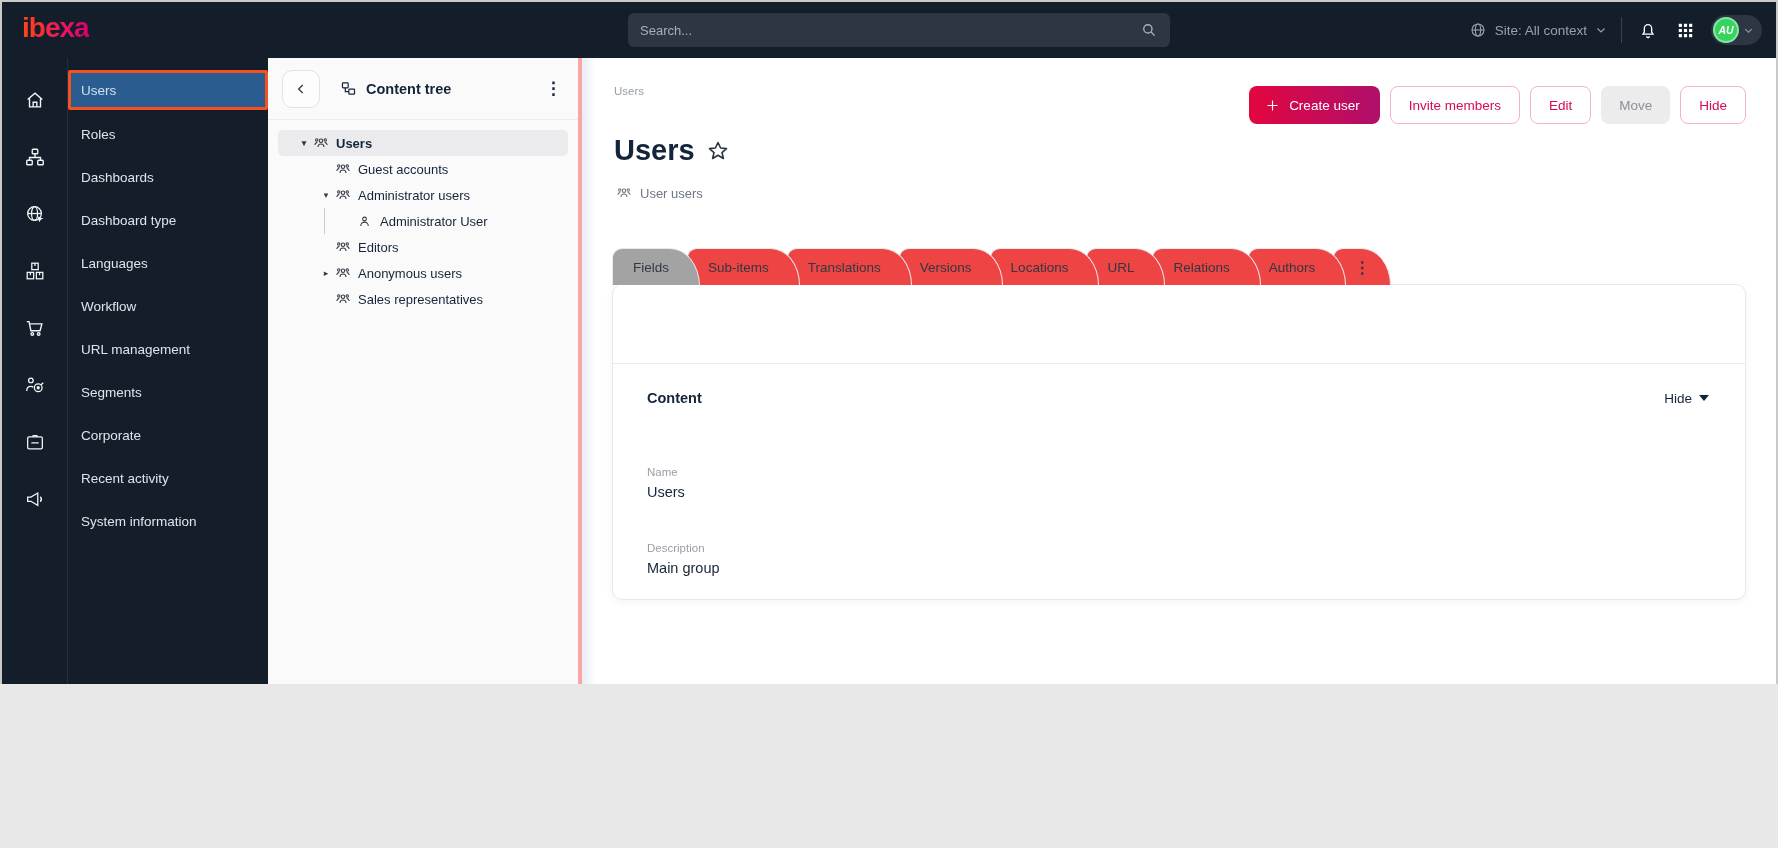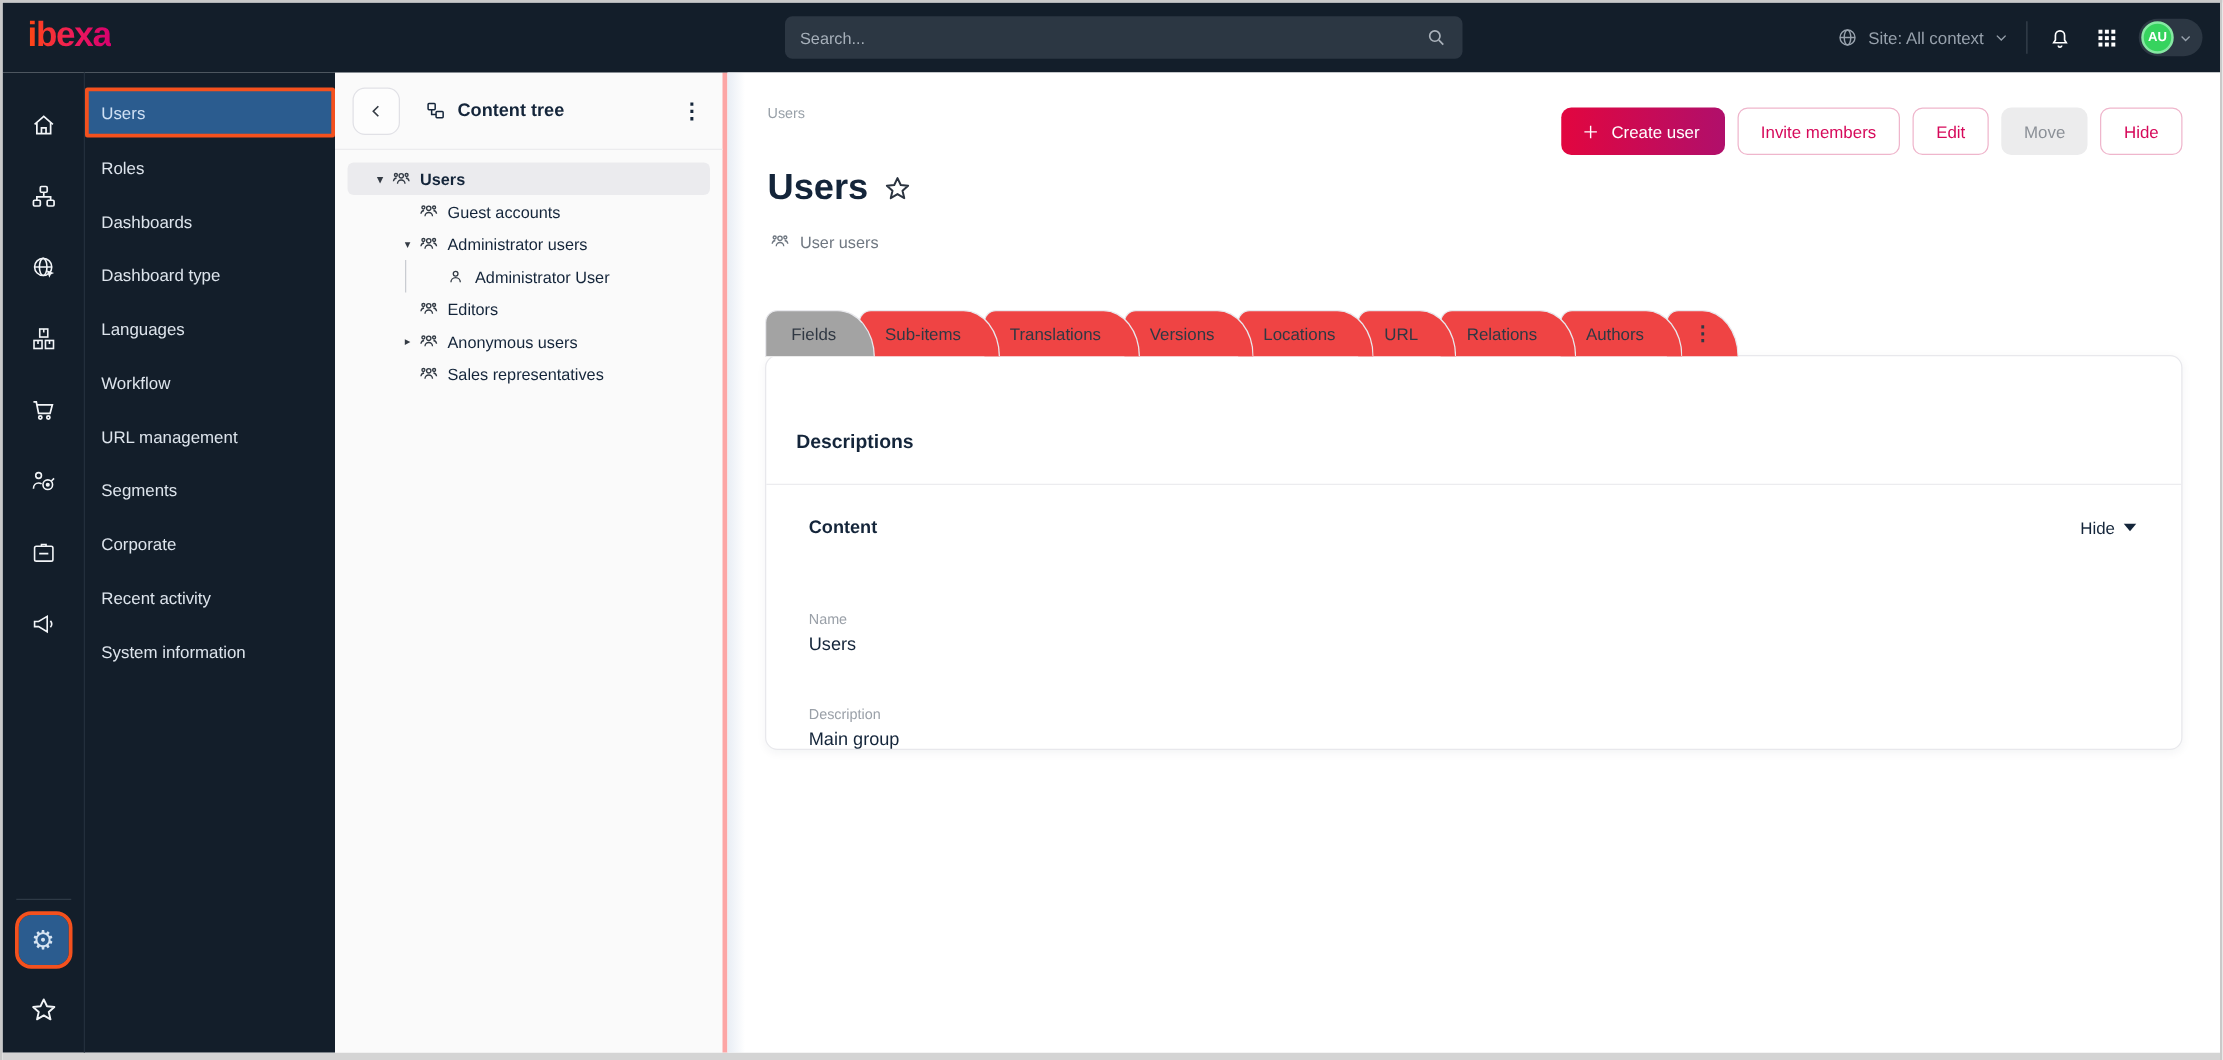--- a/index.html
+++ b/index.html
@@ -1,32 +1,32 @@
 <!DOCTYPE html>
 <html><head>
 <meta charset="utf-8">
 <style>
   * { margin:0; padding:0; box-sizing:border-box; }
   html,body { width:1778px; height:848px; background:#e8e8e8; font-family:"Liberation Sans", sans-serif; }
-  .screen { position:relative; width:1778px; height:848px; border:2px solid #c9c9c9; border-bottom:none; background:#fff; overflow:hidden; }
+  .screen { position:relative; width:1778px; height:684px; border:2px solid #c9c9c9; border-bottom:none; background:#fff; overflow:hidden; }
 
   
   .topbar { position:relative; height:56px; background:#131e2a; display:flex; align-items:center; }
   .logo { position:absolute; left:20px; top:10px; font-size:28px; font-weight:800; letter-spacing:-1px;
           background:linear-gradient(90deg,#ff4713 0%, #ee1a5a 55%, #d6006e 100%);
           -webkit-background-clip:text; background-clip:text; color:transparent; }
   .search-wrap { position:absolute; left:626px; top:11px; width:542px; height:34px; background:#2c3743; border-radius:6px; display:flex; align-items:center; padding:0 12px; }
   .search-wrap input { flex:1; background:transparent; border:none; outline:none; color:#dfe5eb; font-size:13px; font-family:"Liberation Sans", sans-serif; }
   .search-wrap input::placeholder { color:#a7b0ba; }
   .search-icon svg { display:block; }
   .top-right { position:absolute; right:14px; top:0; height:56px; display:flex; align-items:center; gap:14px; }
   .site-selector { display:flex; align-items:center; gap:8px; color:#97a1ac; font-size:13.5px; cursor:pointer; }
   .top-divider { width:1px; height:26px; background:#39434f; }
   .icon-btn { background:none; border:none; cursor:pointer; display:grid; place-items:center; padding:2px; }
-  .avatar-pill { display:flex; align-items:center; gap:4px; background:#2c3743; border-radius:16px; padding:2px 8px 2px 2px; cursor:pointer; }
+  .avatar-pill { display:flex; align-items:center; gap:4px; background:#2c3743; border-radius:16px; padding:2px 8px 2px 2px; cursor:pointer;font-style:italic; }
   .avatar-circle { width:26px; height:26px; border-radius:50%; background:#36d35e; border:2px solid #86e8a3; color:#fff; font-size:10.5px; font-weight:700; display:grid; place-items:center; }
 
   
   .app { display:flex; height:784px; }
 
   
   .rail { width:66px; background:#131e2a; border-right:1px solid #232f3c; display:flex; flex-direction:column; align-items:center; padding:22px 0 14px 0; flex:0 0 66px; }
   .rail-btn { width:40px; height:40px; margin-bottom:17px; background:none; border:none; display:grid; place-items:center; color:#f2f5f8; cursor:pointer; }
   .rail-bottom { margin-top:auto; display:flex; flex-direction:column; align-items:center; width:100%; }
   .rail-sep { width:44px; border-top:1px solid #2e3a46; margin-bottom:12px; }
@@ -422,21 +422,20 @@
         <div class="tab" style="z-index:8">Translations</div>
         <div class="tab" style="z-index:7">Versions</div>
         <div class="tab" style="z-index:6">Locations</div>
         <div class="tab" style="z-index:5">URL</div>
         <div class="tab" style="z-index:4">Relations</div>
         <div class="tab" style="z-index:3">Authors</div>
         <div class="tab kebab-tab" style="z-index:2">⋮</div>
       </div>
 
       <section class="card">
-        <h2 class="card-section-title">Descriptions</h2>
         <div class="card-divider"></div>
         <div class="content-row">
           <h3 class="content-heading">Content</h3>
           <button class="collapse-toggle">
             <span>Hide</span>
             <span class="caret-down"></span>
           </button>
         </div>
         <div class="field-label">Name</div>
         <div class="field-value">Users</div>

